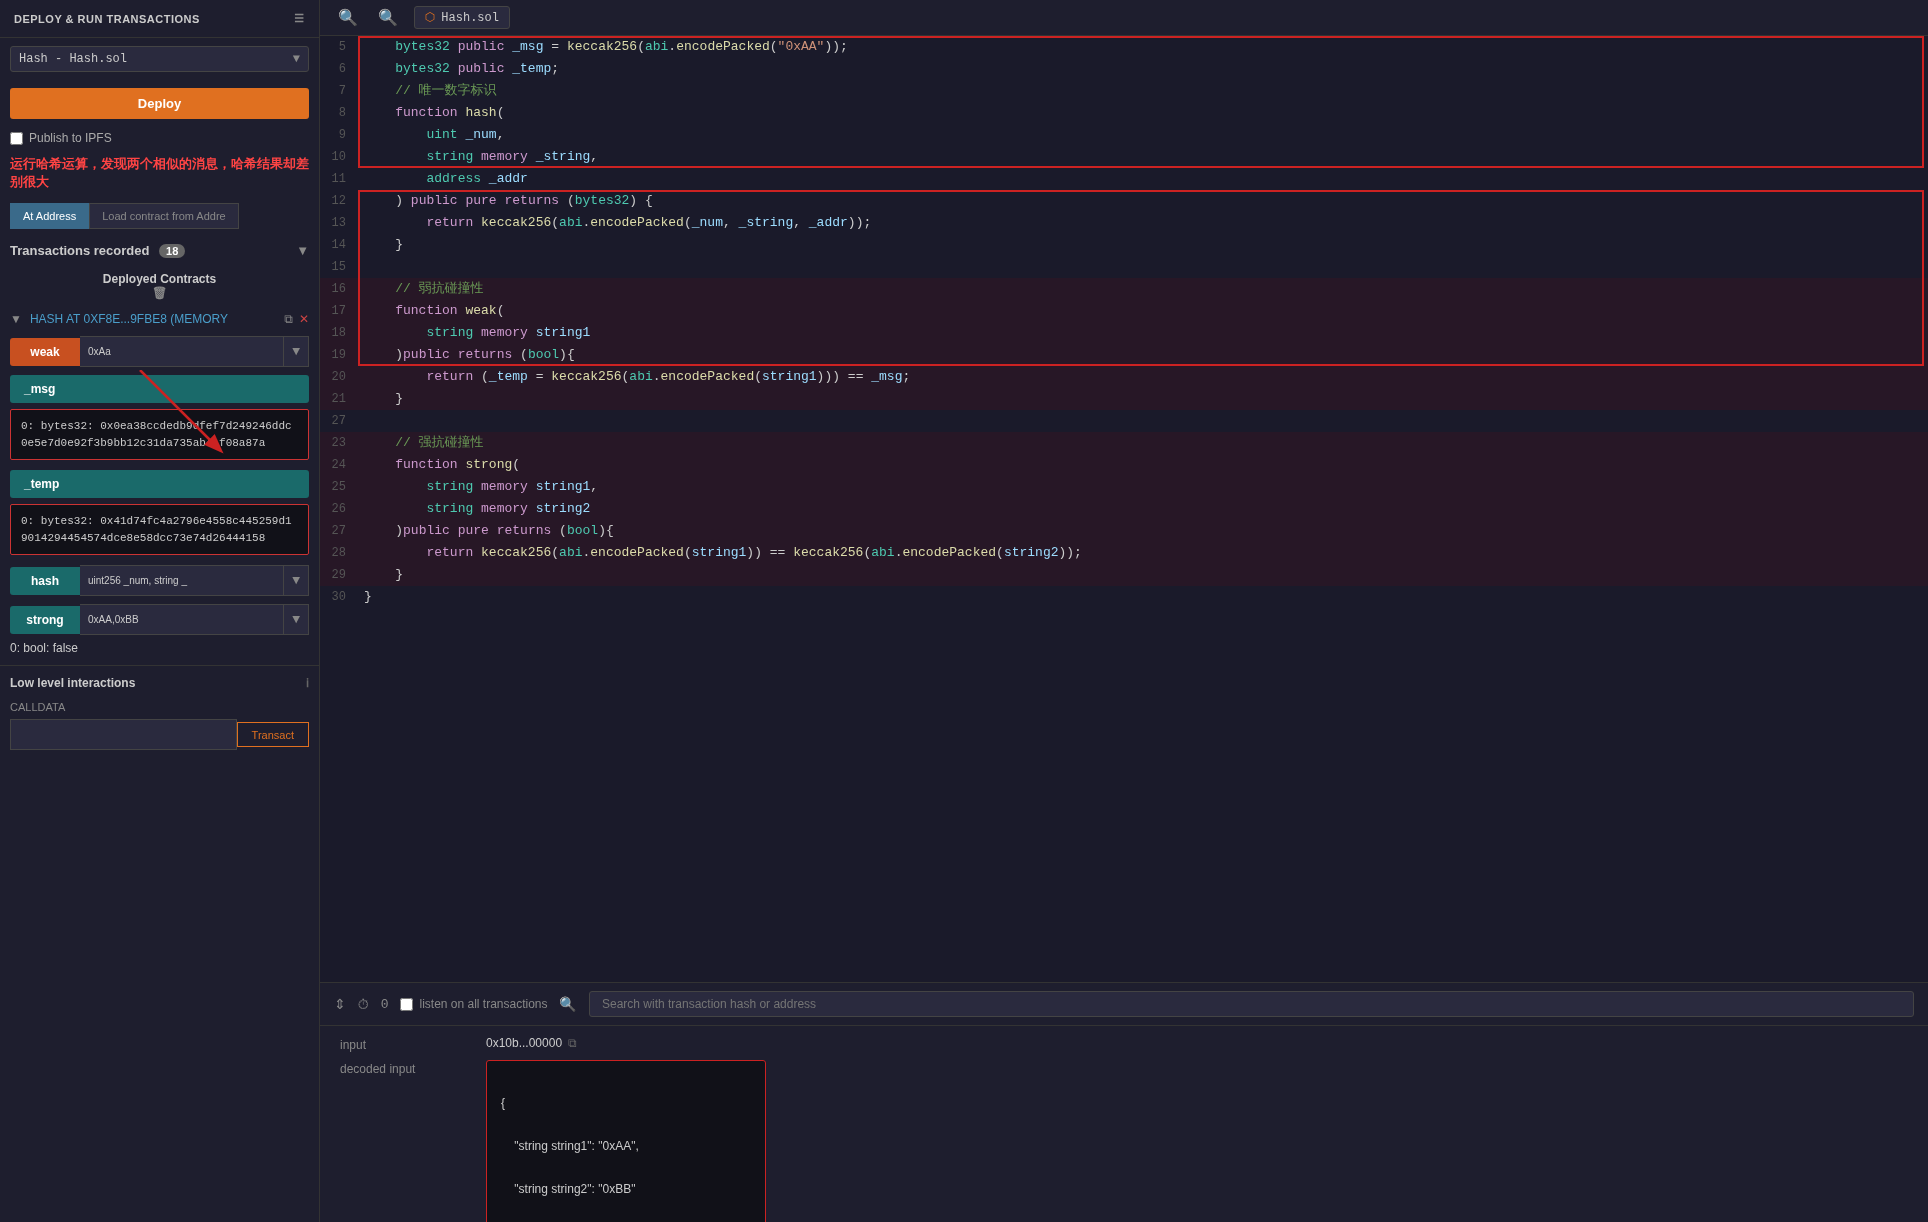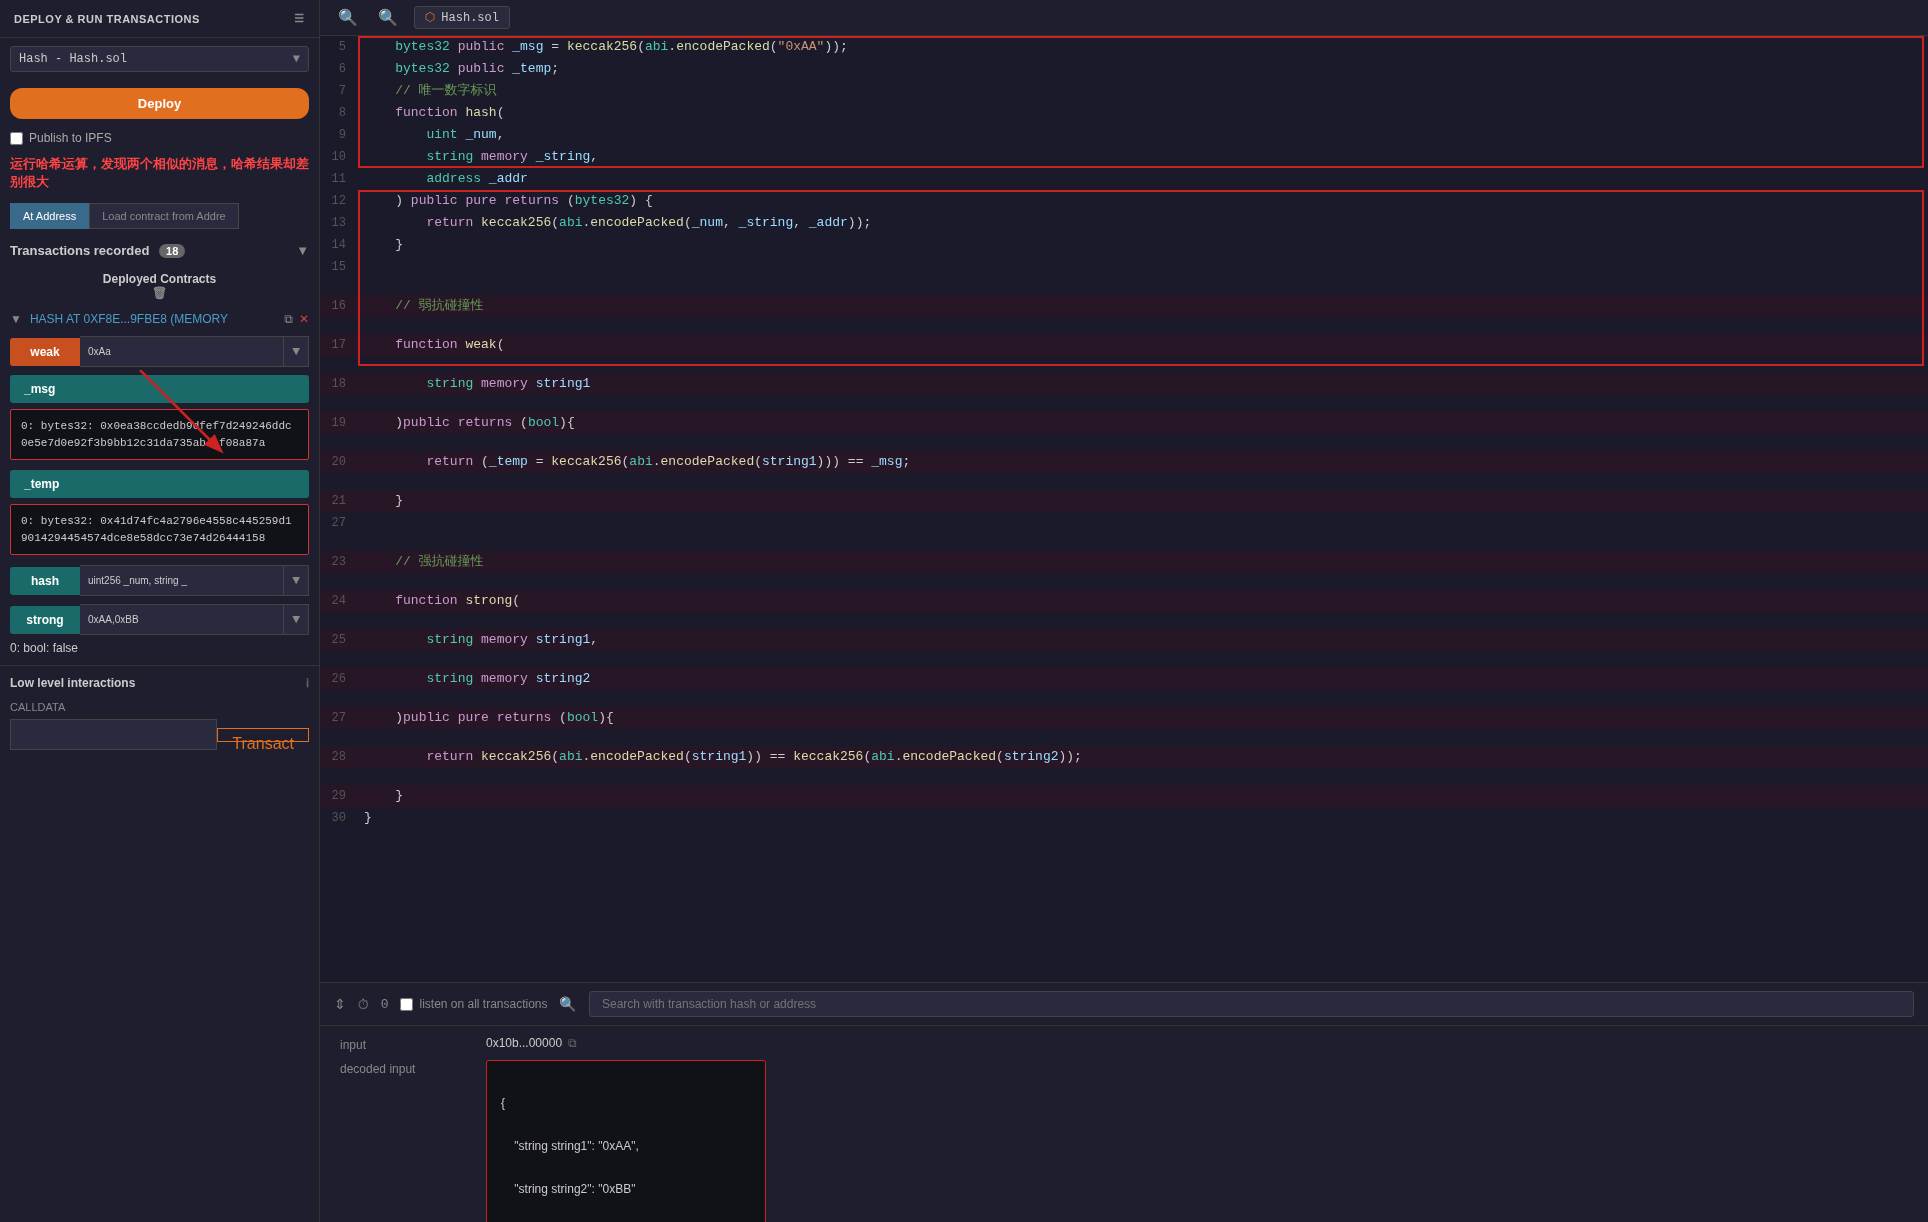--- a/index.html
+++ b/index.html
@@ -57,21 +57,21 @@
       display: flex;
       align-items: center;
       justify-content: space-between;
     }
 
     .deploy-btn {
       margin: 8px 10px;
       background: #e07020;
       color: white;
       border: none;
-      border-radius: 12px;
+      border-radius: 3px;
       padding: 8px 20px;
       font-size: 13px;
       font-weight: bold;
       cursor: pointer;
       width: calc(100% - 20px);
     }
 
     .checkbox-row {
       display: flex;
       align-items: center;
@@ -296,23 +296,23 @@
       font-size: 12px;
       flex: 1;
       height: 31px;
     }
 
     .transact-btn {
       background: transparent;
       border: 1px solid #e07020;
       color: #e07020;
       padding: 6px 14px;
-      font-size: 16px;
+      font-size: 11px;
       cursor: pointer;
-      height: 14px;
+      height: 25px;
     }
 
     
     .right-panel {
       flex: 1;
       display: flex;
       flex-direction: column;
       background: #1a1a2a;
       overflow: hidden;
     }
@@ -357,21 +357,20 @@
     .code-line {
       display: flex;
       align-items: flex-start;
       min-height: 22px;
       font-size: 13px;
       line-height: 22px;
     }
 
     .code-line.highlighted {
       background: rgba(200, 0, 0, 0.08);
-      margin-top: 17px;
     }
 
     .line-num {
       width: 40px;
       min-width: 40px;
       text-align: right;
       padding-right: 14px;
       color: #555;
       user-select: none;
       font-size: 12px;

